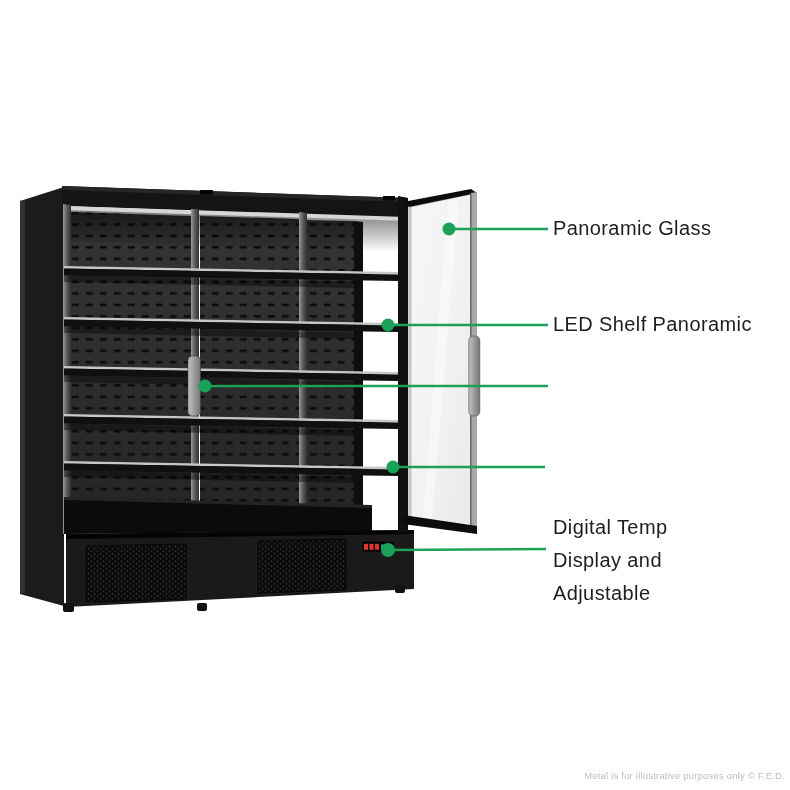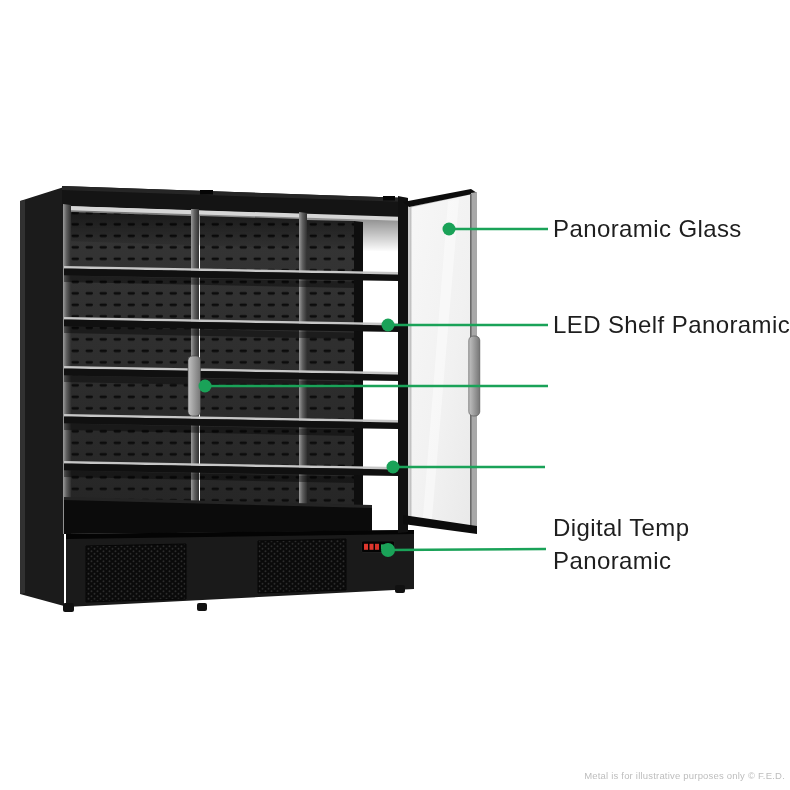--- a/index.html
+++ b/index.html
@@ -3,21 +3,21 @@
 <meta charset="utf-8">
 <style>
   html,body{margin:0;padding:0;background:#ffffff;}
   .stage{
     position:relative;width:790px;height:790px;background:#ffffff;overflow:hidden;
     font-family:"Liberation Sans", sans-serif;
   }
   .fridge-svg{position:absolute;left:0;top:0;width:790px;height:790px;display:block;}
   .callout-label{
     position:absolute;left:553px;color:#1e1e1e;
-    font-size:24px;line-height:33px;font-weight:500;letter-spacing:.4px;white-space:nowrap;
+    font-size:20px;line-height:33px;font-weight:500;letter-spacing:.4px;white-space:nowrap;
   }
   .callout-line{display:block;}
   .watermark{
     position:absolute;right:5px;bottom:9px;font-size:9.5px;color:#bdbdbd;letter-spacing:.2px;
   }
 </style>
 </head>
 <body>
 
 <div class="stage">
@@ -167,17 +167,18 @@
   </div>
 
   <div class="callout-label" style="top:308px">
     <span class="callout-line">LED Shelf Panoramic</span>
   </div>
 
 
 
   <div class="callout-label" style="top:511px">
     <span class="callout-line">Digital Temp</span>
-    <span class="callout-line">Panoramic</span>
+    <span class="callout-line">Display and</span>
+    <span class="callout-line">Adjustable</span>
   </div>
 
   <div class="watermark">Metal is for illustrative purposes only © F.E.D.</div>
 </div>
 
 </body></html>

